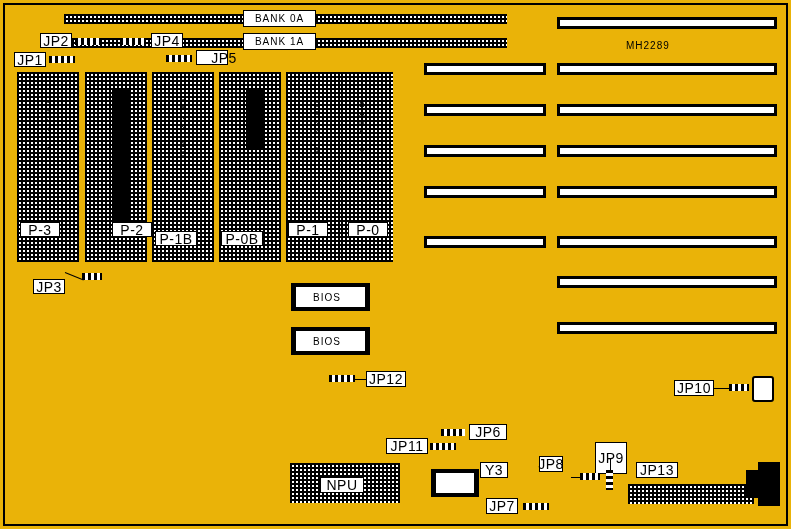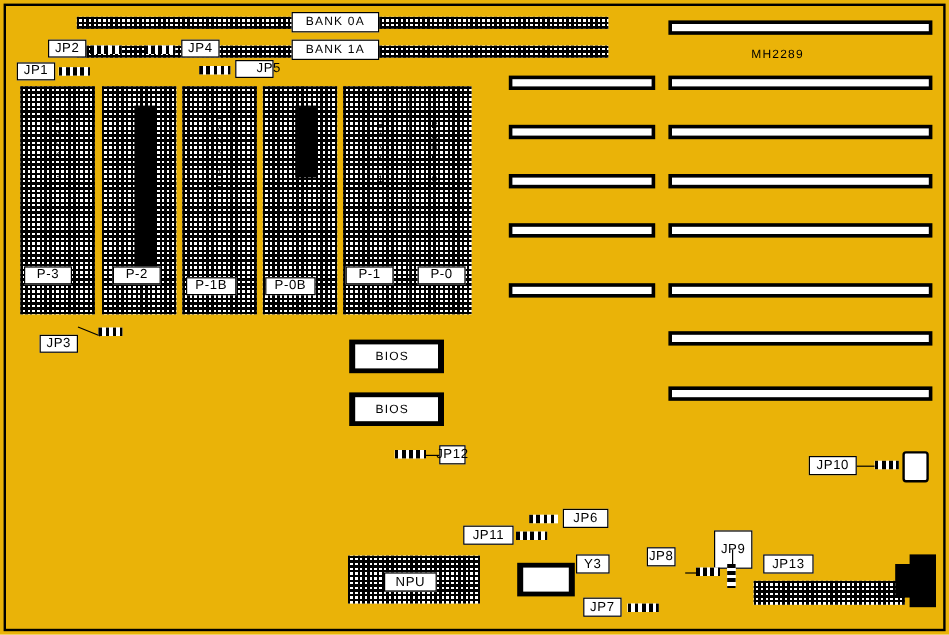--- a/index.html
+++ b/index.html
@@ -8,21 +8,21 @@
   .frame{position:absolute;left:3px;top:3px;width:785px;height:523px;border:2px solid #000;box-sizing:border-box;}
 
   
   .slot{position:absolute;background:#000;box-sizing:border-box;}
   .slot .inner{position:absolute;left:3px;top:3px;right:3px;bottom:3px;background:#fff;}
 
   
   .lbl{position:absolute;background:#fff;border:1px solid #000;box-sizing:border-box;
        font-size:10px;line-height:1;display:flex;align-items:center;justify-content:center;
        font-family:"Liberation Sans",sans-serif;letter-spacing:1px;color:#000;white-space:nowrap;}
-  .lbl.sm{font-size:11px;letter-spacing:0.5px;}
+  .lbl.sm{font-size:14px;letter-spacing:0.5px;}
 
   
   .txt{position:absolute;font-size:10px;color:#000;letter-spacing:1px;white-space:nowrap;}
 
   
   .vtxt{position:absolute;font-size:8px;color:#000;line-height:9px;text-align:center;width:12px;}
   .sockmask{position:absolute;background:#fff;
         background-image:
           repeating-linear-gradient(to right, #000 0px, #000 2px, transparent 2px, transparent 4px),
           repeating-linear-gradient(to bottom, #000 0px, #000 2px, transparent 2px, transparent 4px);}
@@ -81,21 +81,21 @@
   <div class="solid" style="left:246px;top:88px;width:18px;height:60px;"></div>
   <div class="vtxt" style="left:244px;top:95px;">B<br>A<br>N<br>K<br>0<br>B</div>
 
   <div class="sockmask" style="left:286px;top:72px;width:62px;height:190px;"></div>
   <div class="vtxt" style="left:311px;top:100px;">B<br>A<br>N<br>K<br>&nbsp;<br>1</div>
 
   <div class="sockmask" style="left:341px;top:72px;width:52px;height:190px;"></div>
   <div class="vtxt" style="left:356px;top:100px;">B<br>A<br>N<br>K<br>&nbsp;<br>0</div>
 
   <div class="lbl sm" style="left:20px;top:222px;width:40px;height:15px;">P-3</div>
-  <div class="lbl sm" style="left:94px;top:222px;width:40px;height:15px;">P-2</div>
+  <div class="lbl sm" style="left:112px;top:222px;width:40px;height:15px;">P-2</div>
   <div class="lbl sm" style="left:155px;top:231px;width:42px;height:15px;">P-1B</div>
   <div class="lbl sm" style="left:221px;top:231px;width:42px;height:15px;">P-0B</div>
   <div class="lbl sm" style="left:288px;top:222px;width:40px;height:15px;">P-1</div>
   <div class="lbl sm" style="left:348px;top:222px;width:40px;height:15px;">P-0</div>
 
   <div class="lbl sm" style="left:33px;top:265px;width:32px;height:15px;margin-top:14px;">JP3</div>
   <div class="leader" style="left:65px;top:272px;width:20px;height:1px;transform:rotate(22deg);transform-origin:left center;"></div>
   <div class="pins" style="left:82px;top:273px;width:20px;height:7px;"></div>
 
   <div class="slot" style="left:557px;top:17px;width:220px;height:12px;">
@@ -151,21 +151,21 @@
   </div>
   <div class="txt" style="left:313px;top:292px;">BIOS</div>
 
   <div class="chip" style="left:291px;top:327px;width:79px;height:28px;">
     <div class="cinner"></div>
   </div>
   <div class="txt" style="left:313px;top:336px;">BIOS</div>
 
   <div class="pins" style="left:329px;top:375px;width:26px;height:7px;"></div>
   <div class="leader" style="left:355px;top:379px;width:12px;height:1px;"></div>
-  <div class="lbl sm" style="left:366px;top:371px;width:22px;height:16px;">JP12</div>
+  <div class="lbl sm" style="left:366px;top:371px;width:40px;height:16px;">JP12</div>
 
   <div class="lbl sm" style="left:674px;top:380px;width:40px;height:16px;">JP10</div>
   <div class="leader" style="left:714px;top:388px;width:16px;height:1px;"></div>
   <div class="pins" style="left:729px;top:384px;width:20px;height:7px;"></div>
   <div class="rect-ol" style="left:752px;top:376px;width:22px;height:26px;border-radius:3px;"></div>
 
   <div class="lbl sm" style="left:469px;top:424px;width:38px;height:16px;">JP6</div>
   <div class="pins" style="left:441px;top:429px;width:24px;height:7px;"></div>
 
   <div class="lbl sm" style="left:386px;top:438px;width:42px;height:16px;">JP11</div>

